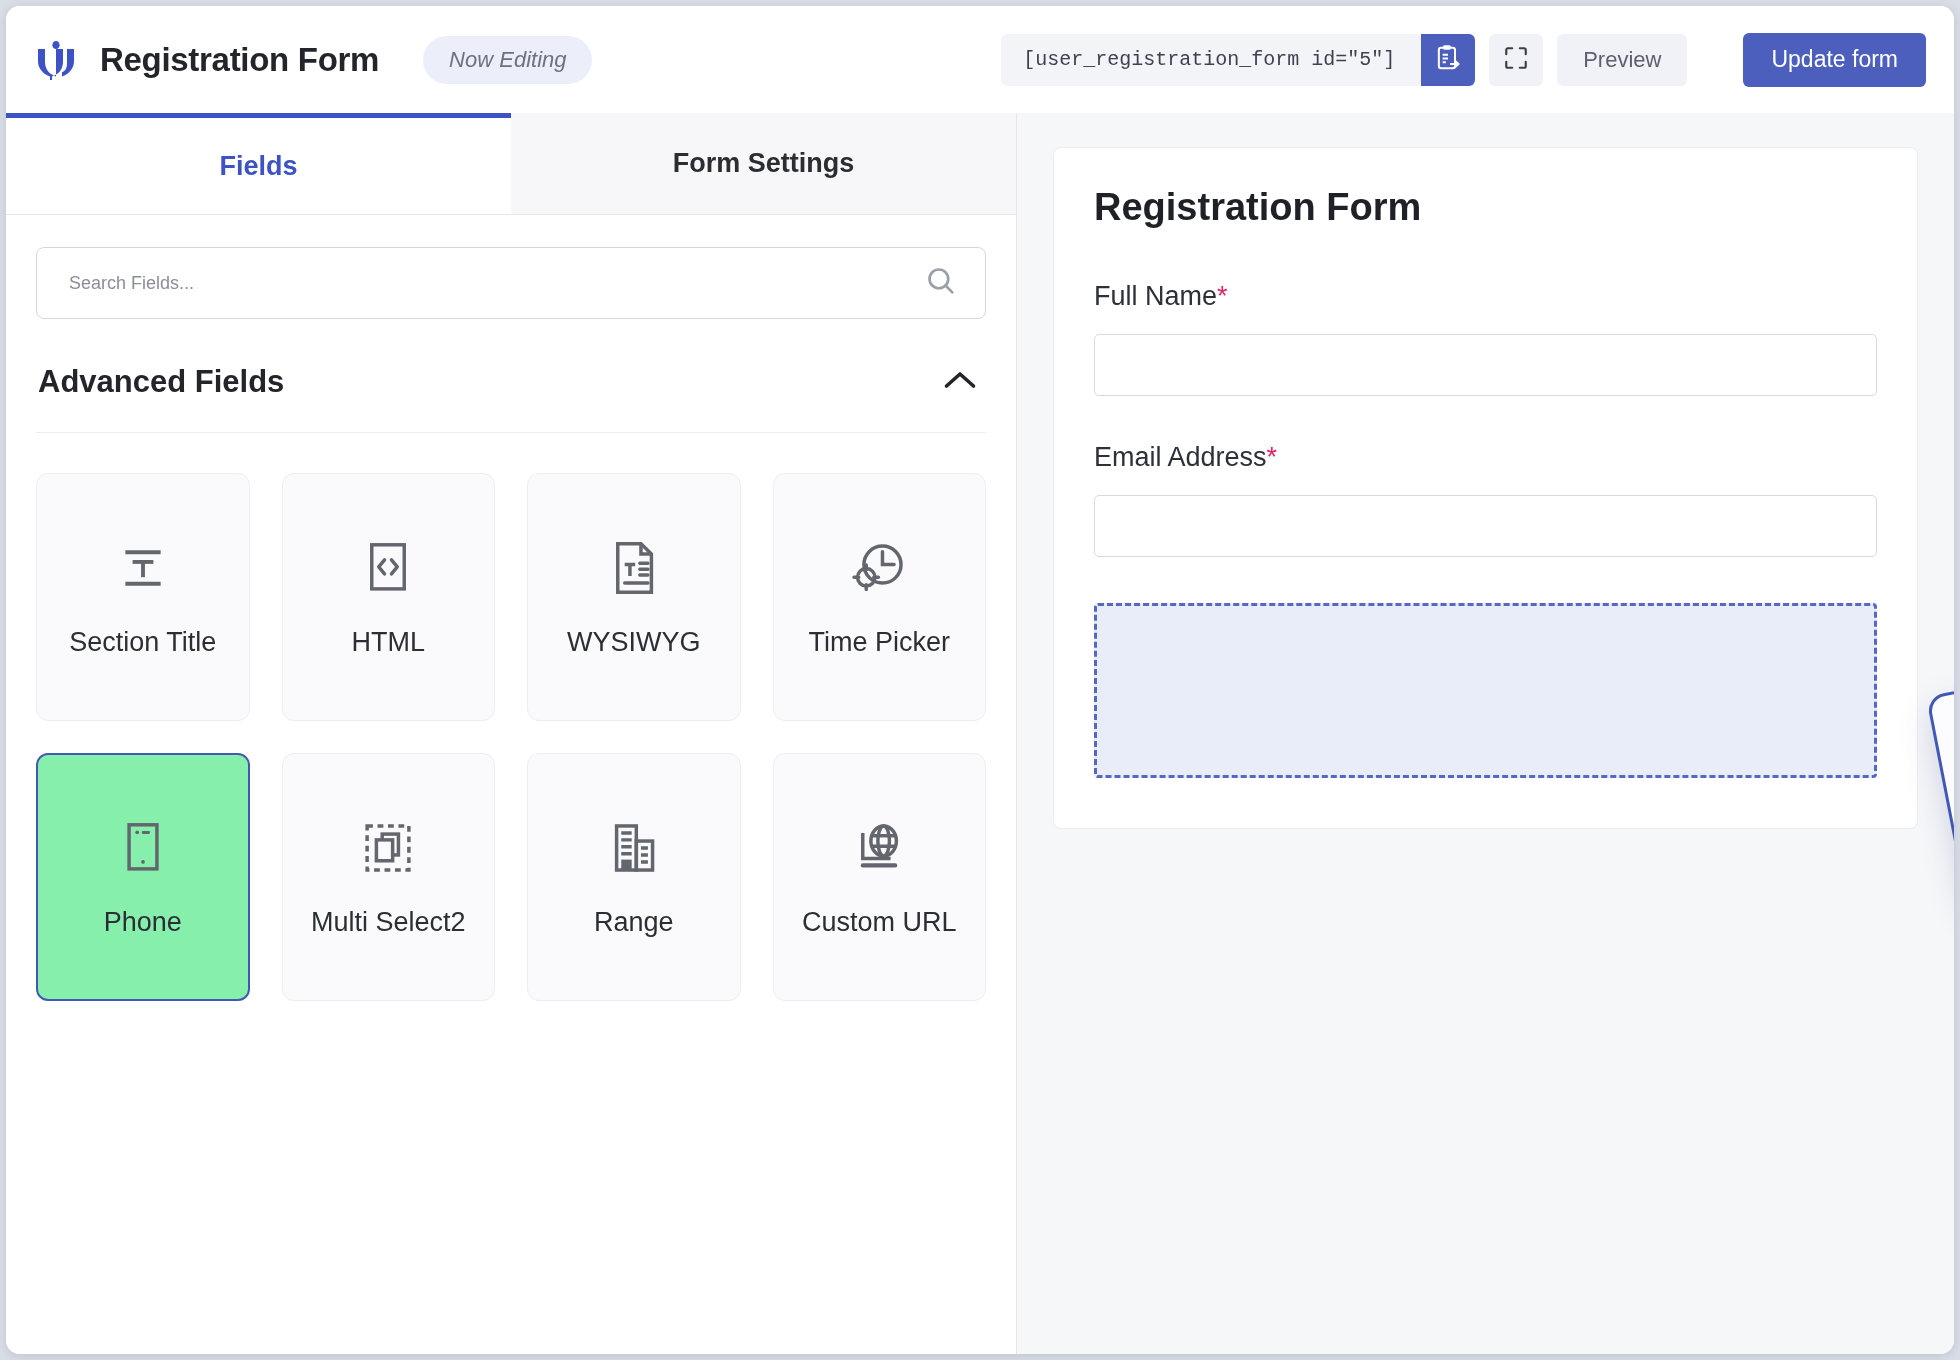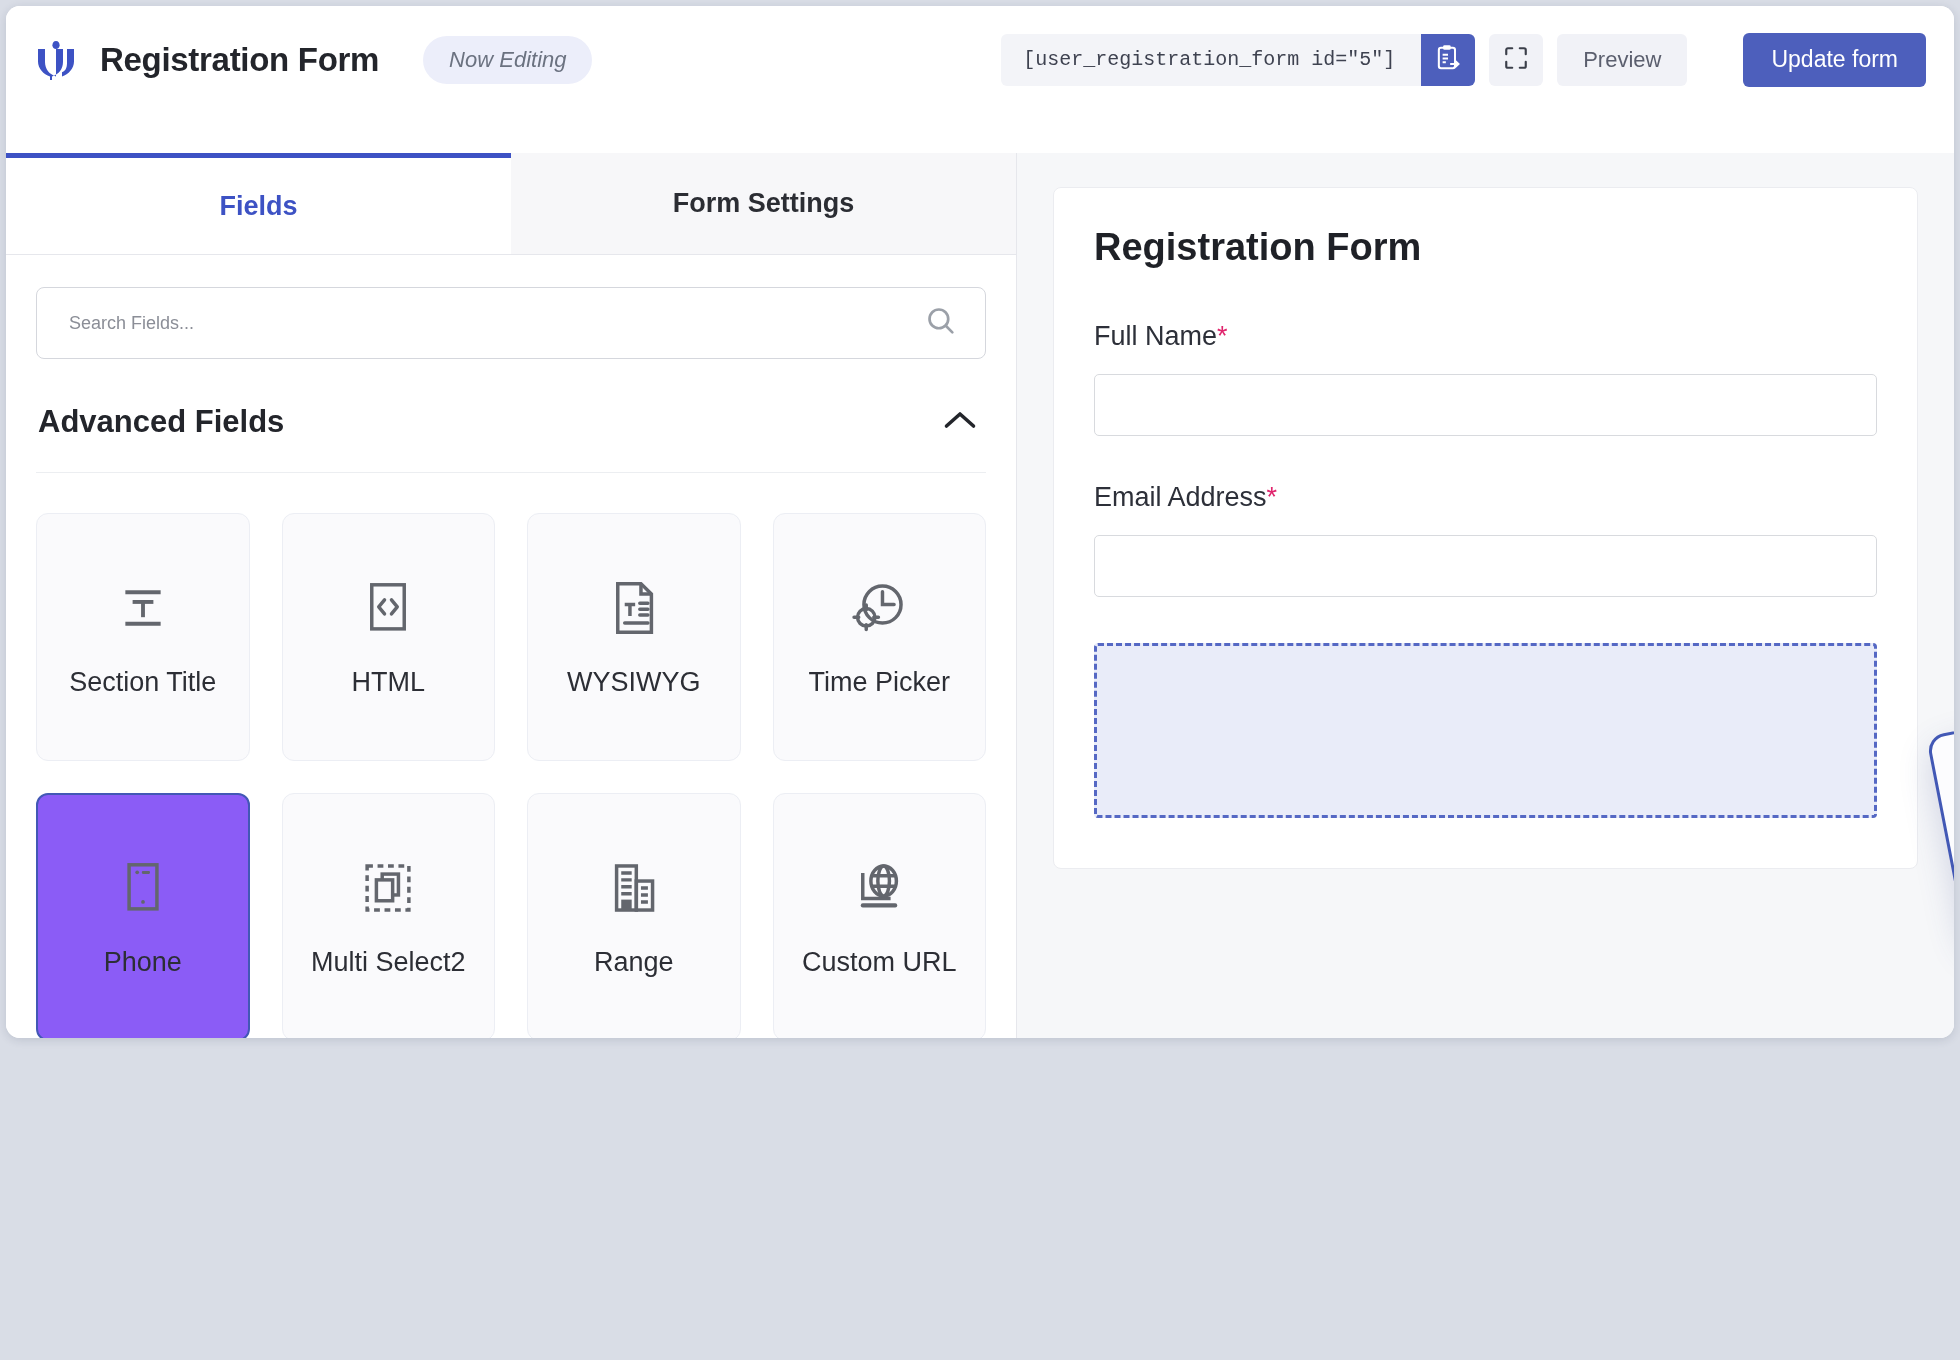--- a/index.html
+++ b/index.html
@@ -5,28 +5,27 @@
   * { box-sizing: border-box; margin: 0; padding: 0; }
   html, body {
     width: 1960px; height: 1360px;
     background: #d9dde6;
     font-family: "Liberation Sans", sans-serif;
     overflow: hidden;
   }
   .app {
     position: absolute;
     left: 6px; top: 6px;
-    width: 1948px; height: 1032px;
+    width: 1948px; height: 1348px;
     background: #ffffff;
     border-radius: 14px;
     box-shadow: 0 2px 10px rgba(30,40,70,.14);
     overflow: hidden;
     display: flex;
     flex-direction: column;
-    gap: 40px;
   }
 
   
   .header {
     height: 107px;
     flex: 0 0 107px;
     background: #ffffff;
     display: flex;
     align-items: center;
     padding: 0 28px 0 28px;
@@ -211,21 +210,21 @@
     border: 1px solid #eceef4;
     border-radius: 12px;
     display: flex;
     flex-direction: column;
     align-items: center;
     justify-content: center;
     gap: 28px;
     cursor: grab;
   }
   .field-card.selected {
-    background: #8b5cf6;
+    background: #86efac;
     border: 2px solid #4258b5;
   }
   .field-card .label {
     font-size: 27px;
     color: #2c2e35;
   }
   .field-card .ficon { height: 62px; display: flex; align-items: center; }
 
   
   .right-panel {

